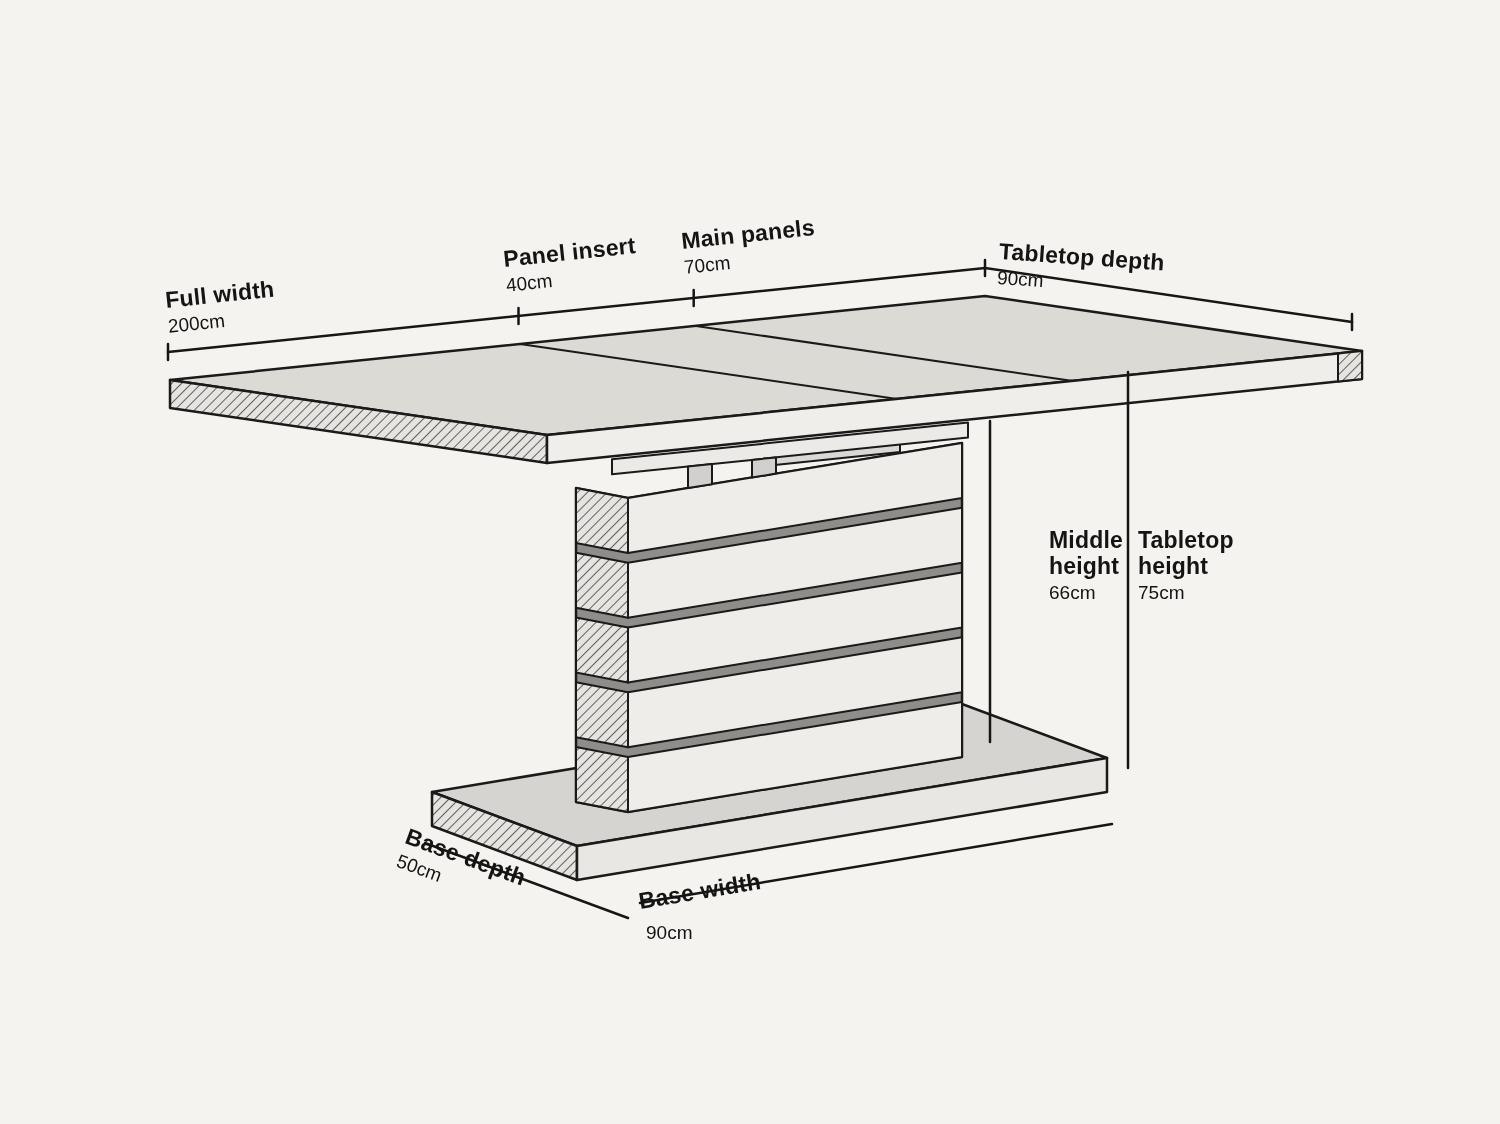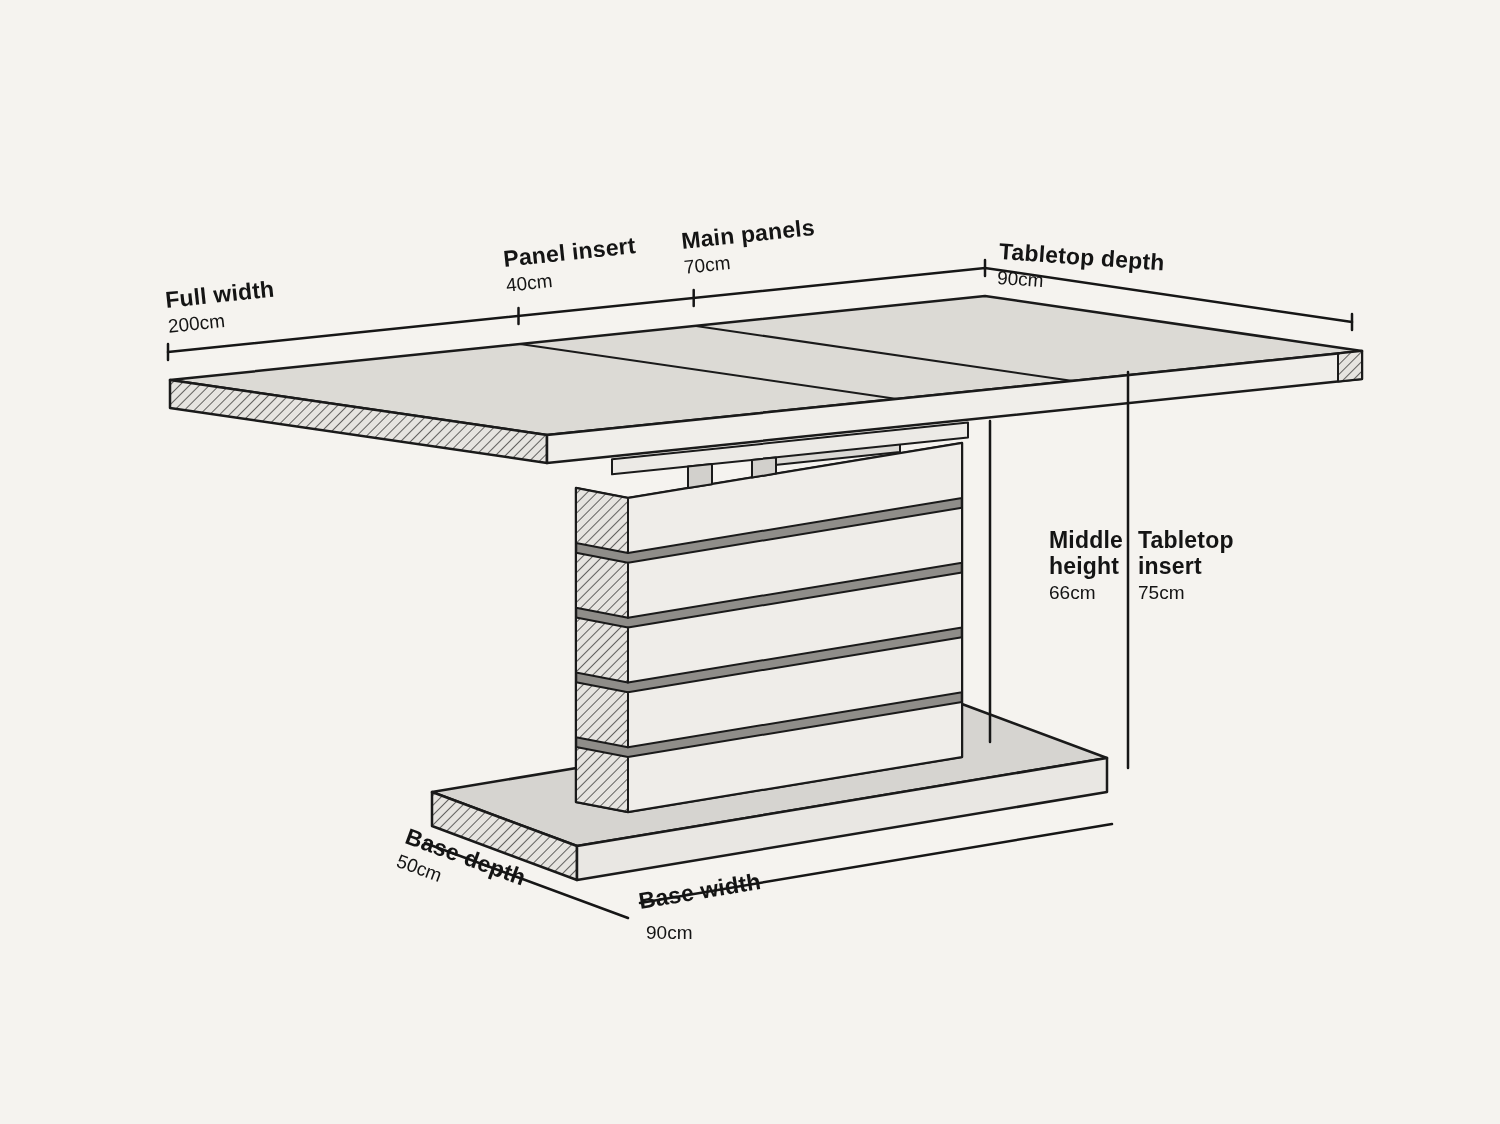--- a/index.html
+++ b/index.html
@@ -99,21 +99,21 @@
   </div>
 
   <div class="label" style="left:1006px;top:527px;margin-left:43px;">
     <div class="lbl-name">Middle
 height</div>
     <div class="lbl-value">66cm</div>
   </div>
 
   <div class="label" style="left:1138px;top:527px;">
     <div class="lbl-name">Tabletop
-insert</div>
+height</div>
     <div class="lbl-value">75cm</div>
   </div>
 
   <div class="label rot-p20" style="left:411px;top:823px;">
     <div class="lbl-name">Base depth</div>
     <div class="lbl-value">50cm</div>
   </div>
 
   <div class="label" style="left:638px;top:878px;">
     <div class="lbl-name rot-n9">Base width</div>

